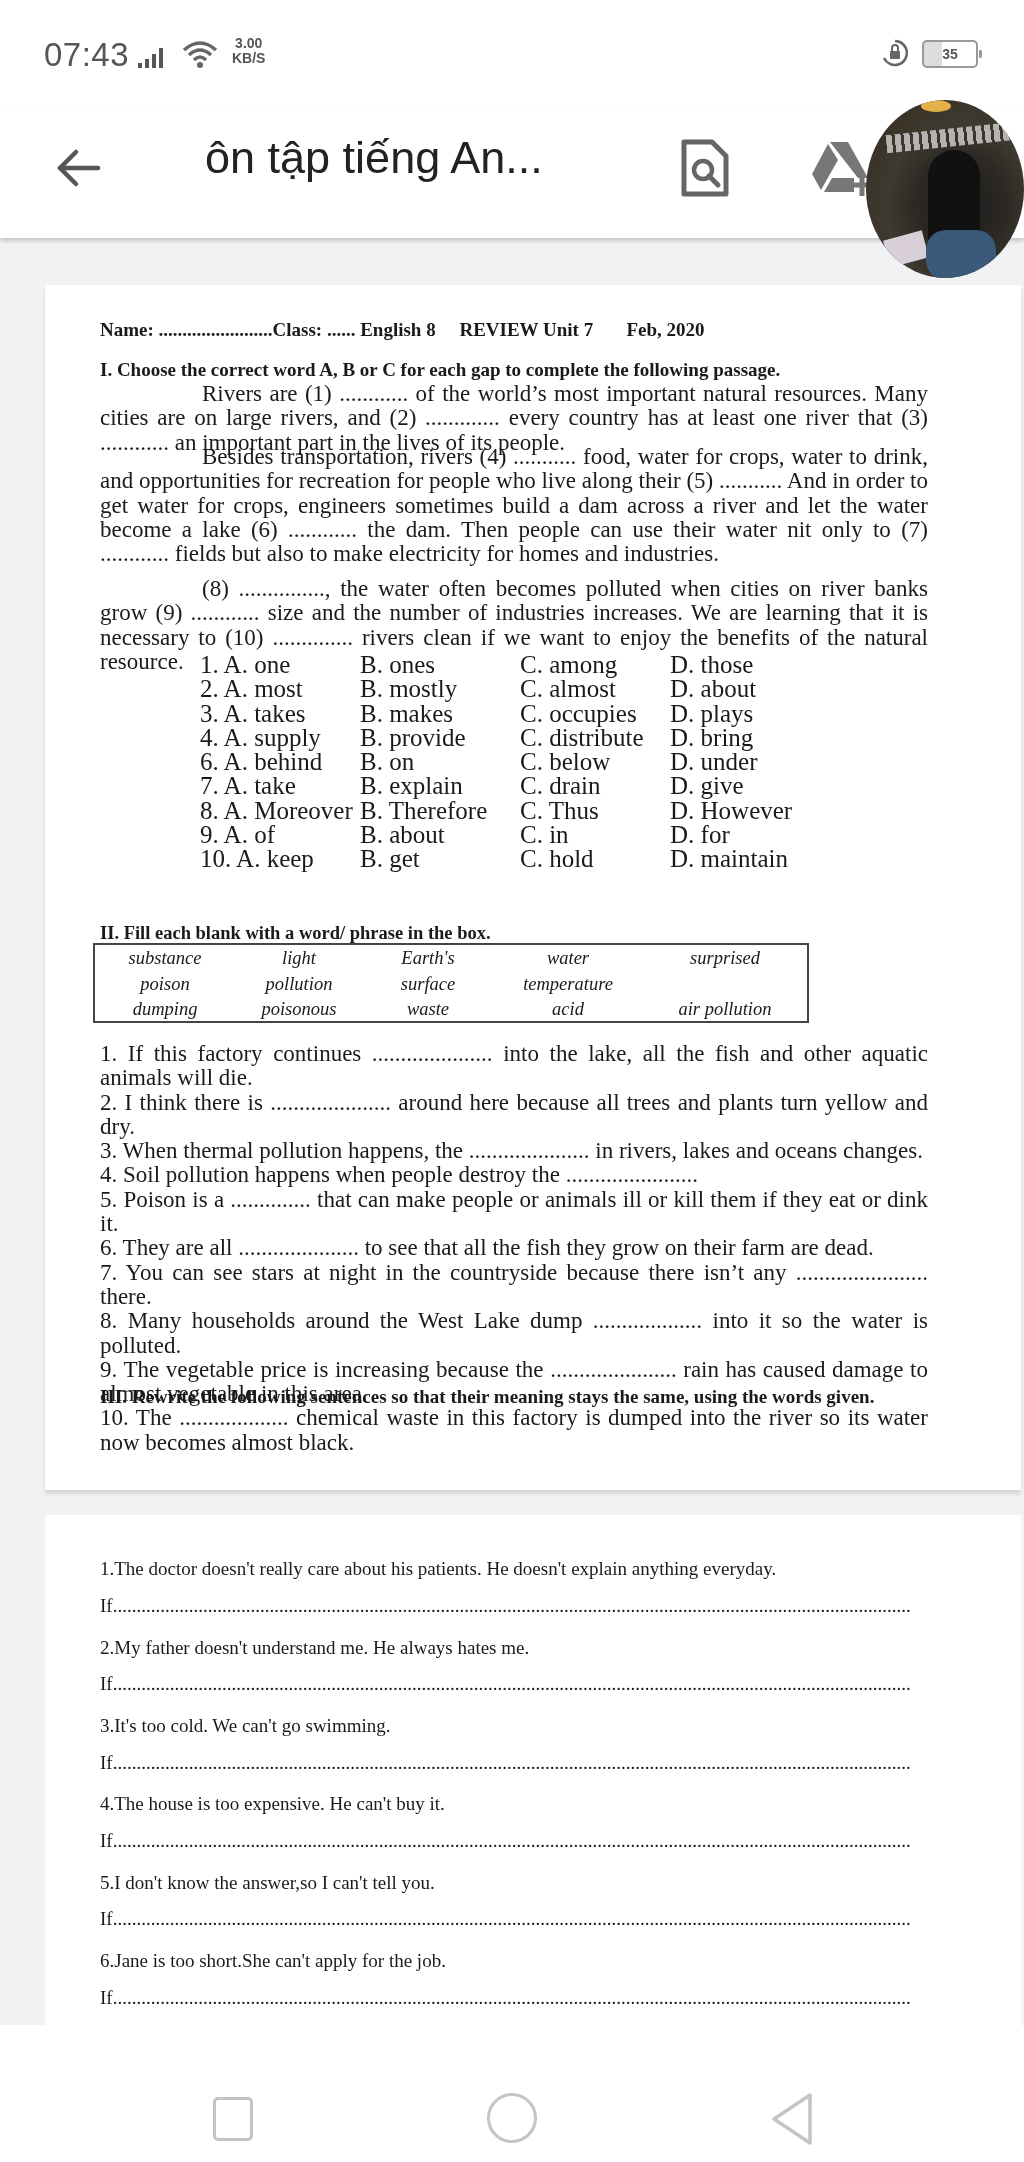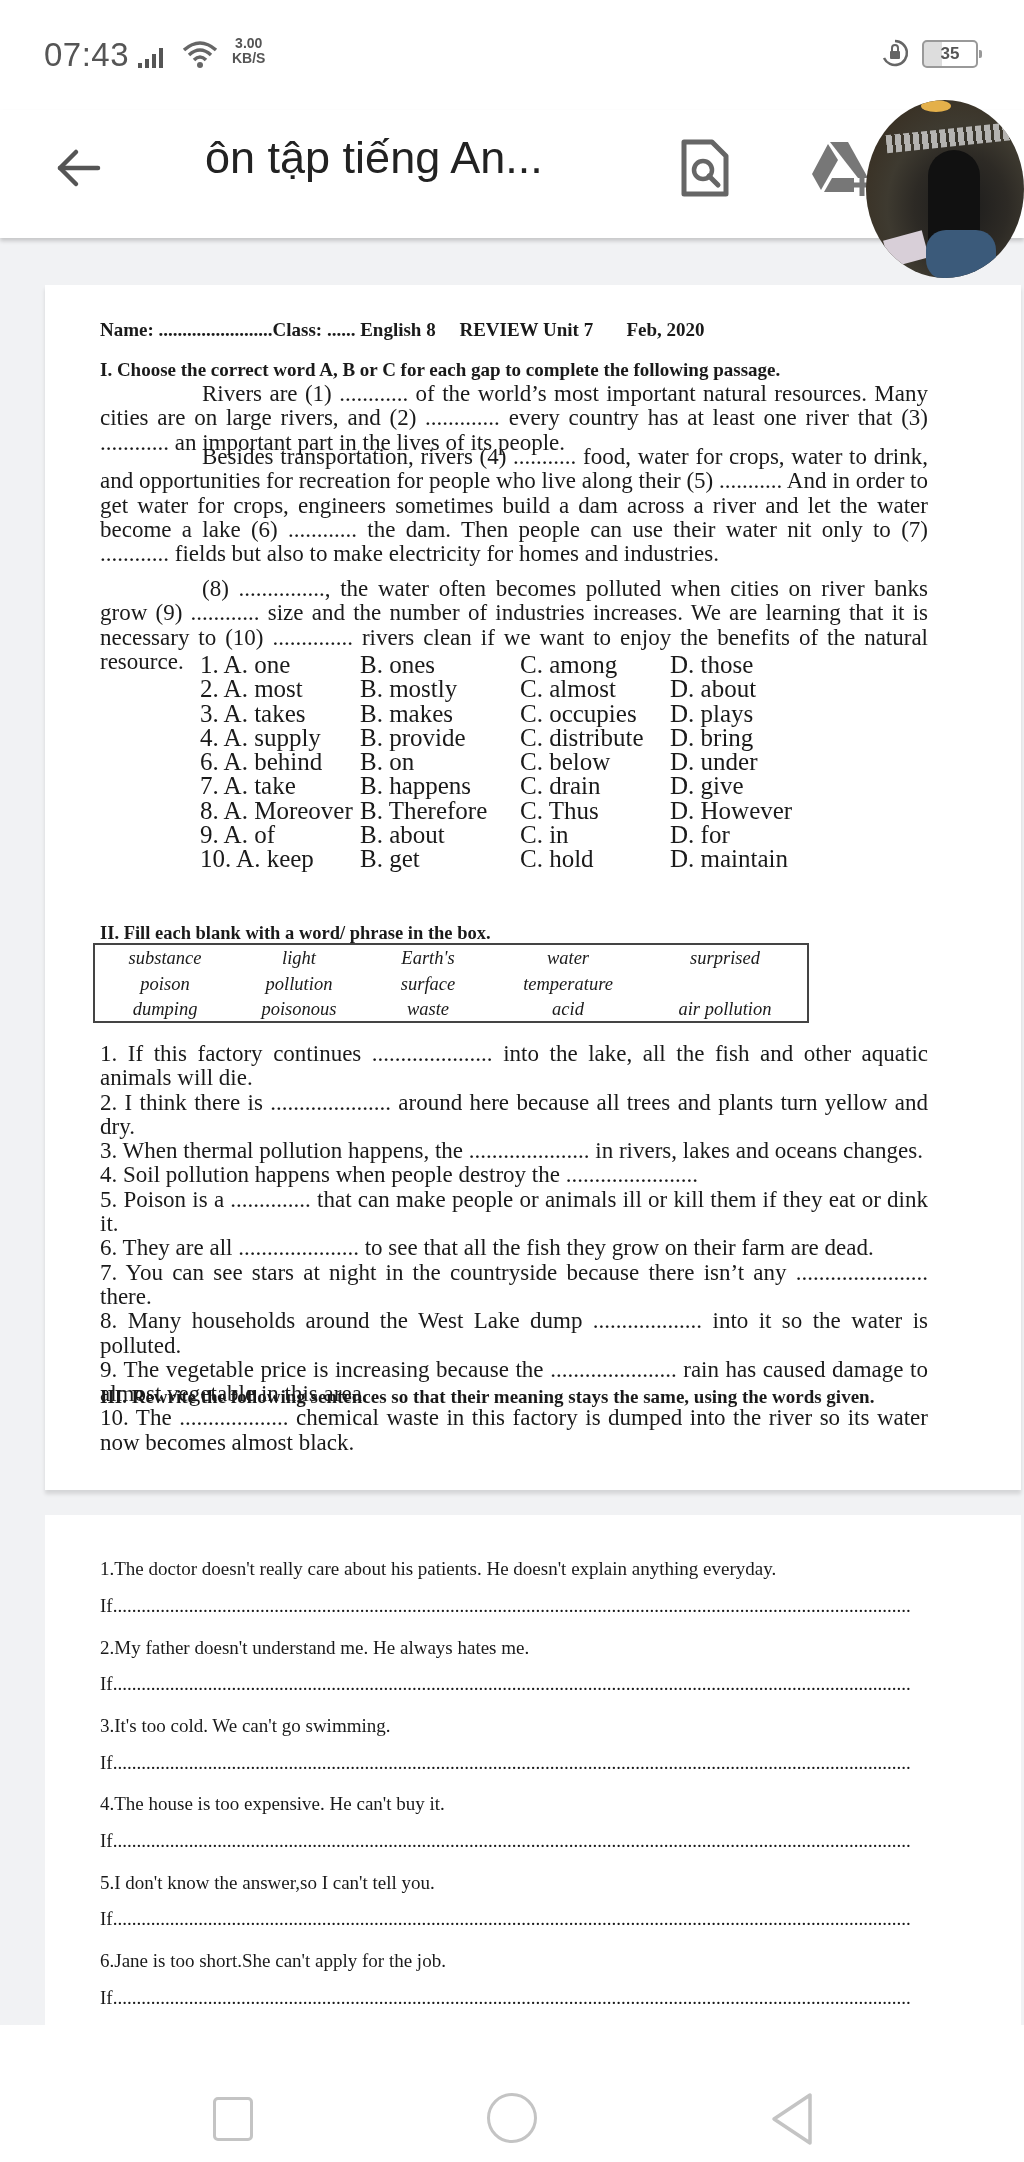--- a/index.html
+++ b/index.html
@@ -7,21 +7,21 @@
   body { position: relative; font-family: "Liberation Sans", sans-serif; color: #222; }
 
   
   .statusbar { position: absolute; left: 0; top: 0; width: 1024px; height: 110px; background: #fff; }
   .sb-time { position: absolute; left: 44px; top: 36px; font-size: 33px; color: #555; letter-spacing: 0.5px; }
   .sb-signal { position: absolute; left: 138px; top: 46px; display: flex; align-items: flex-end; gap: 3px; height: 22px; }
   .sb-signal span { display: block; width: 4px; background: #555; }
   .sb-wifi { position: absolute; left: 182px; top: 40px; width: 36px; height: 30px; }
   .sb-speed { position: absolute; left: 232px; top: 36px; font-size: 14px; line-height: 15px; color: #555; font-weight: bold; text-align: center; }
   .sb-lock { position: absolute; left: 880px; top: 38px; width: 30px; height: 30px; }
-  .sb-battery { position: absolute; left: 922px; top: 40px; width: 56px; height: 28px; border: 2px solid #999; border-radius: 5px; background: linear-gradient(90deg,#ddd 35%, #fff 35%); font-size: 17px; font-weight: bold; color: #555; text-align: center; line-height: 24px; }
+  .sb-battery { position: absolute; left: 922px; top: 40px; width: 56px; height: 28px; border: 2px solid #999; border-radius: 5px; background: linear-gradient(90deg,#ddd 35%, #fff 35%); font-size: 14px; font-weight: bold; color: #555; text-align: center; line-height: 24px; }
   .sb-battery::after { content: ""; position: absolute; right: -6px; top: 8px; width: 3px; height: 8px; background: #999; border-radius: 0 2px 2px 0; }
 
   
   .appbar { position: absolute; left: 0; top: 110px; width: 1024px; height: 128px; background: #fff; box-shadow: 0 3px 4px rgba(0,0,0,0.18); z-index: 2; padding-left: 12px; }
   .back-btn { position: absolute; left: 52px; top: 30px; width: 56px; height: 56px; }
   .app-title { position: absolute; left: 205px; top: 22px; font-size: 45px; color: #222; white-space: nowrap; }
   .find-btn { position: absolute; left: 680px; top: 28px; width: 50px; height: 60px; }
   .drive-btn { position: absolute; left: 810px; top: 28px; width: 64px; height: 60px; }
   .avatar { position: absolute; left: 866px; top: 100px; width: 158px; height: 178px; border-radius: 50%; overflow: hidden; z-index: 5;
     background: radial-gradient(ellipse at 60% 60%, #1b1b1b 0%, #2d2a25 35%, #3e3a30 55%, #3a3226 75%, #4b4435 100%); }
@@ -167,21 +167,21 @@
         <span class="c3">D. bring</span>
       </div>
     <div class="opt-row">
         <span class="c0">6. A. behind</span>
         <span class="c1">B. on</span>
         <span class="c2">C. below</span>
         <span class="c3">D. under</span>
       </div>
     <div class="opt-row">
         <span class="c0">7. A. take</span>
-        <span class="c1">B. happens</span>
+        <span class="c1">B. explain</span>
         <span class="c2">C. drain</span>
         <span class="c3">D. give</span>
       </div>
     <div class="opt-row">
         <span class="c0">8. A. Moreover</span>
         <span class="c1">B. Therefore</span>
         <span class="c2">C. Thus</span>
         <span class="c3">D. However</span>
       </div>
     <div class="opt-row">

